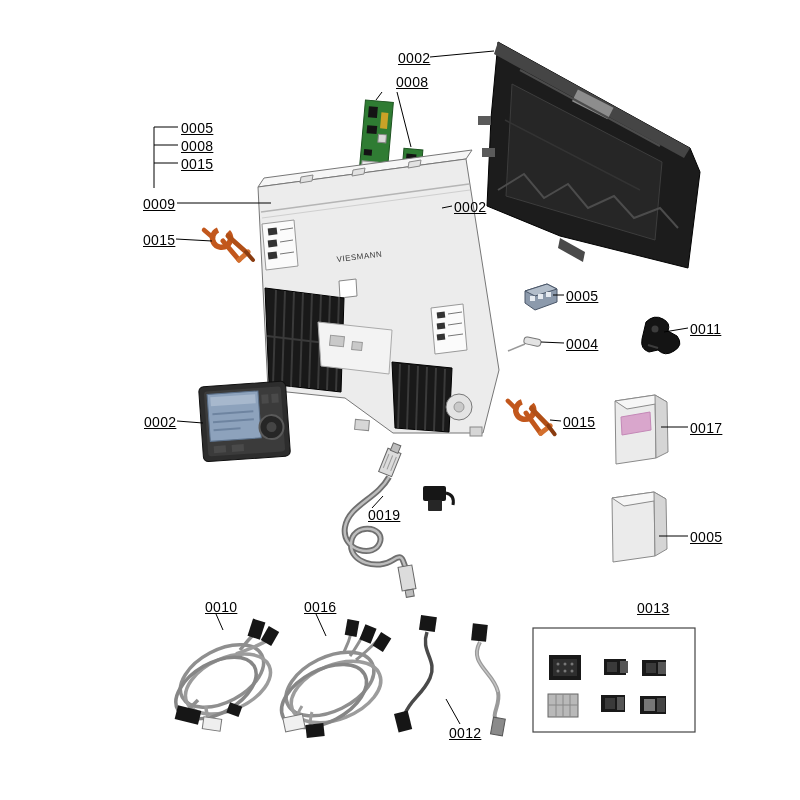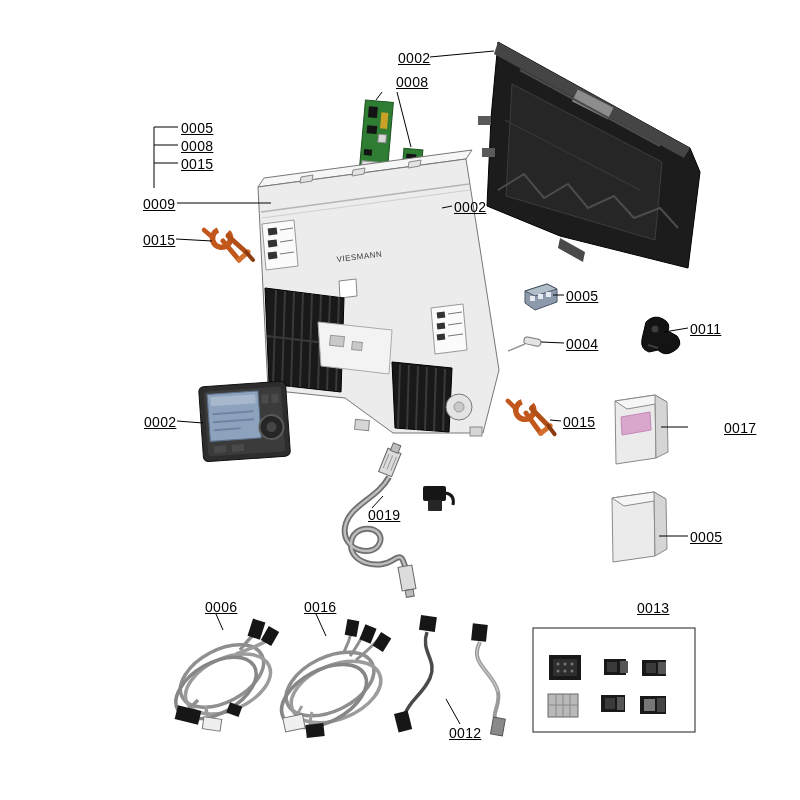--- a/index.html
+++ b/index.html
@@ -322,21 +322,21 @@
   <div class="part-label" style="left:143px;top:196px">0009</div>
   <div class="part-label" style="left:143px;top:232px">0015</div>
   <div class="part-label" style="left:398px;top:50px">0002</div>
   <div class="part-label" style="left:396px;top:74px">0008</div>
   <div class="part-label" style="left:454px;top:199px">0002</div>
   <div class="part-label" style="left:566px;top:288px">0005</div>
   <div class="part-label" style="left:566px;top:336px">0004</div>
   <div class="part-label" style="left:690px;top:321px">0011</div>
   <div class="part-label" style="left:144px;top:414px">0002</div>
   <div class="part-label" style="left:563px;top:414px">0015</div>
-  <div class="part-label" style="left:724px;top:420px">0017</div>
+  <div class="part-label" style="left:690px;top:420px">0017</div>
   <div class="part-label" style="left:690px;top:529px">0005</div>
   <div class="part-label" style="left:368px;top:507px">0019</div>
-  <div class="part-label" style="left:205px;top:599px">0006</div>
+  <div class="part-label" style="left:205px;top:599px">0010</div>
   <div class="part-label" style="left:304px;top:599px">0016</div>
   <div class="part-label" style="left:449px;top:725px">0012</div>
   <div class="part-label" style="left:637px;top:600px">0013</div>
 
 </div>
 
 </body></html>

